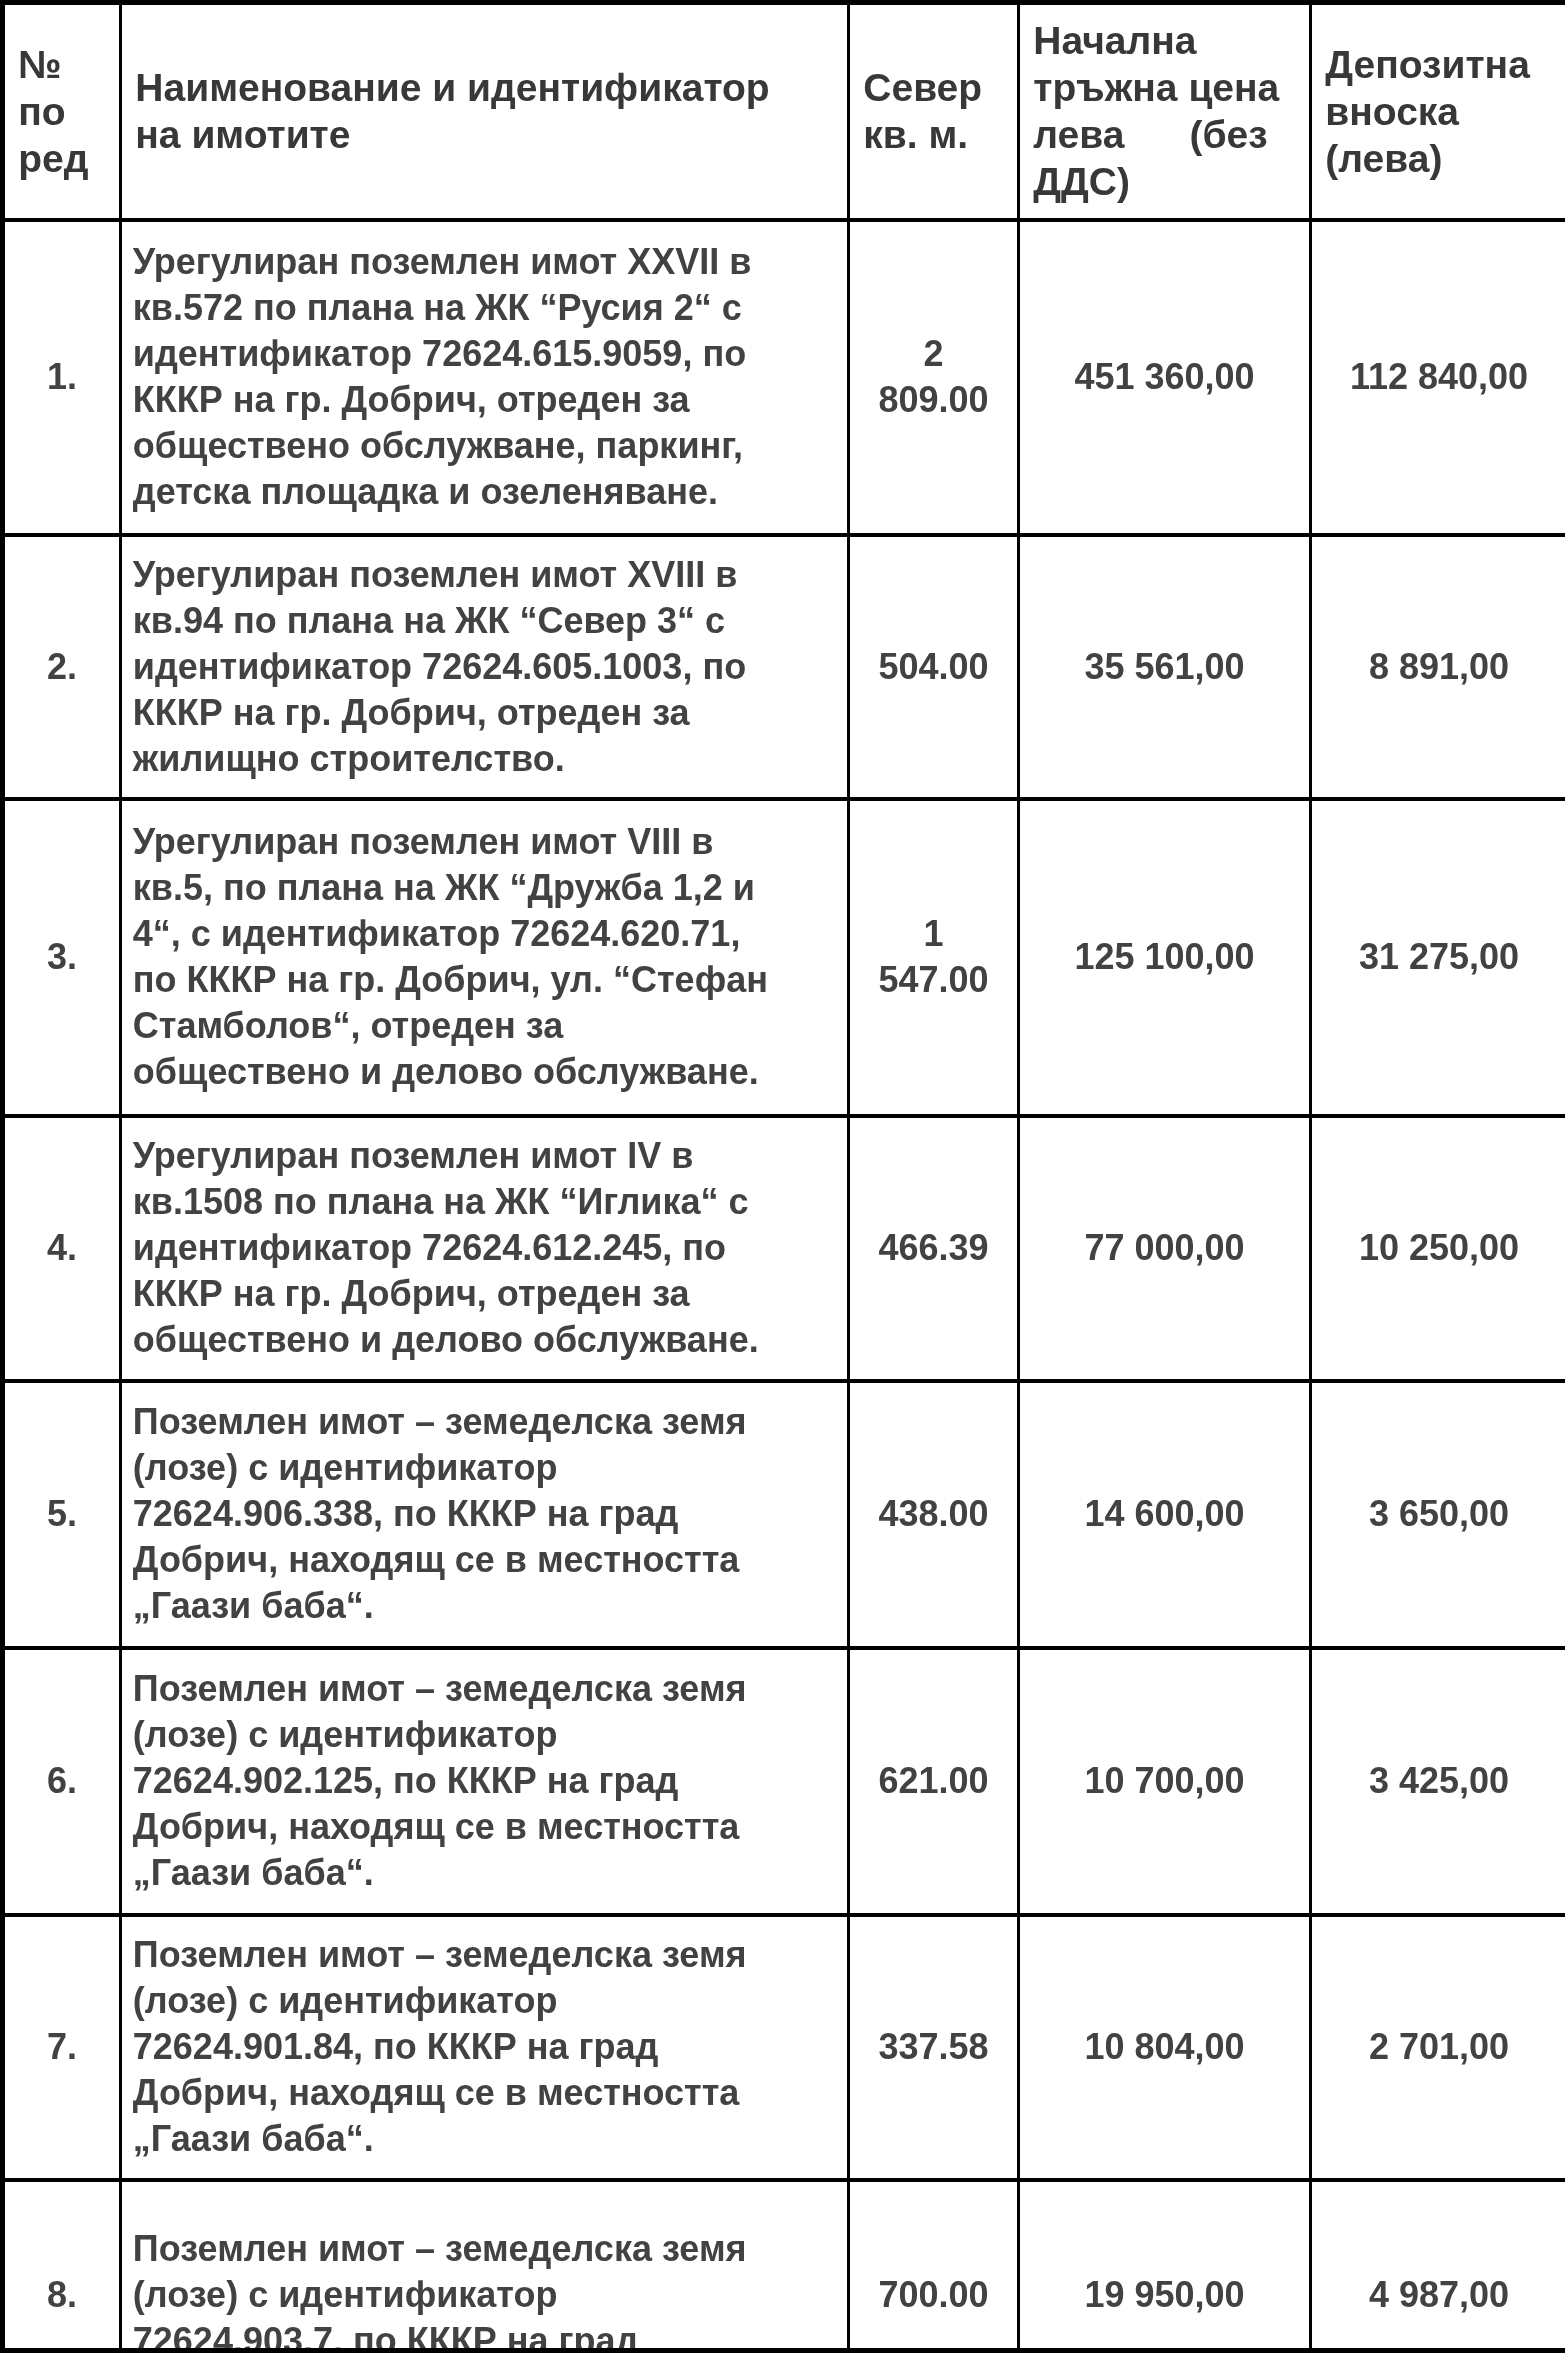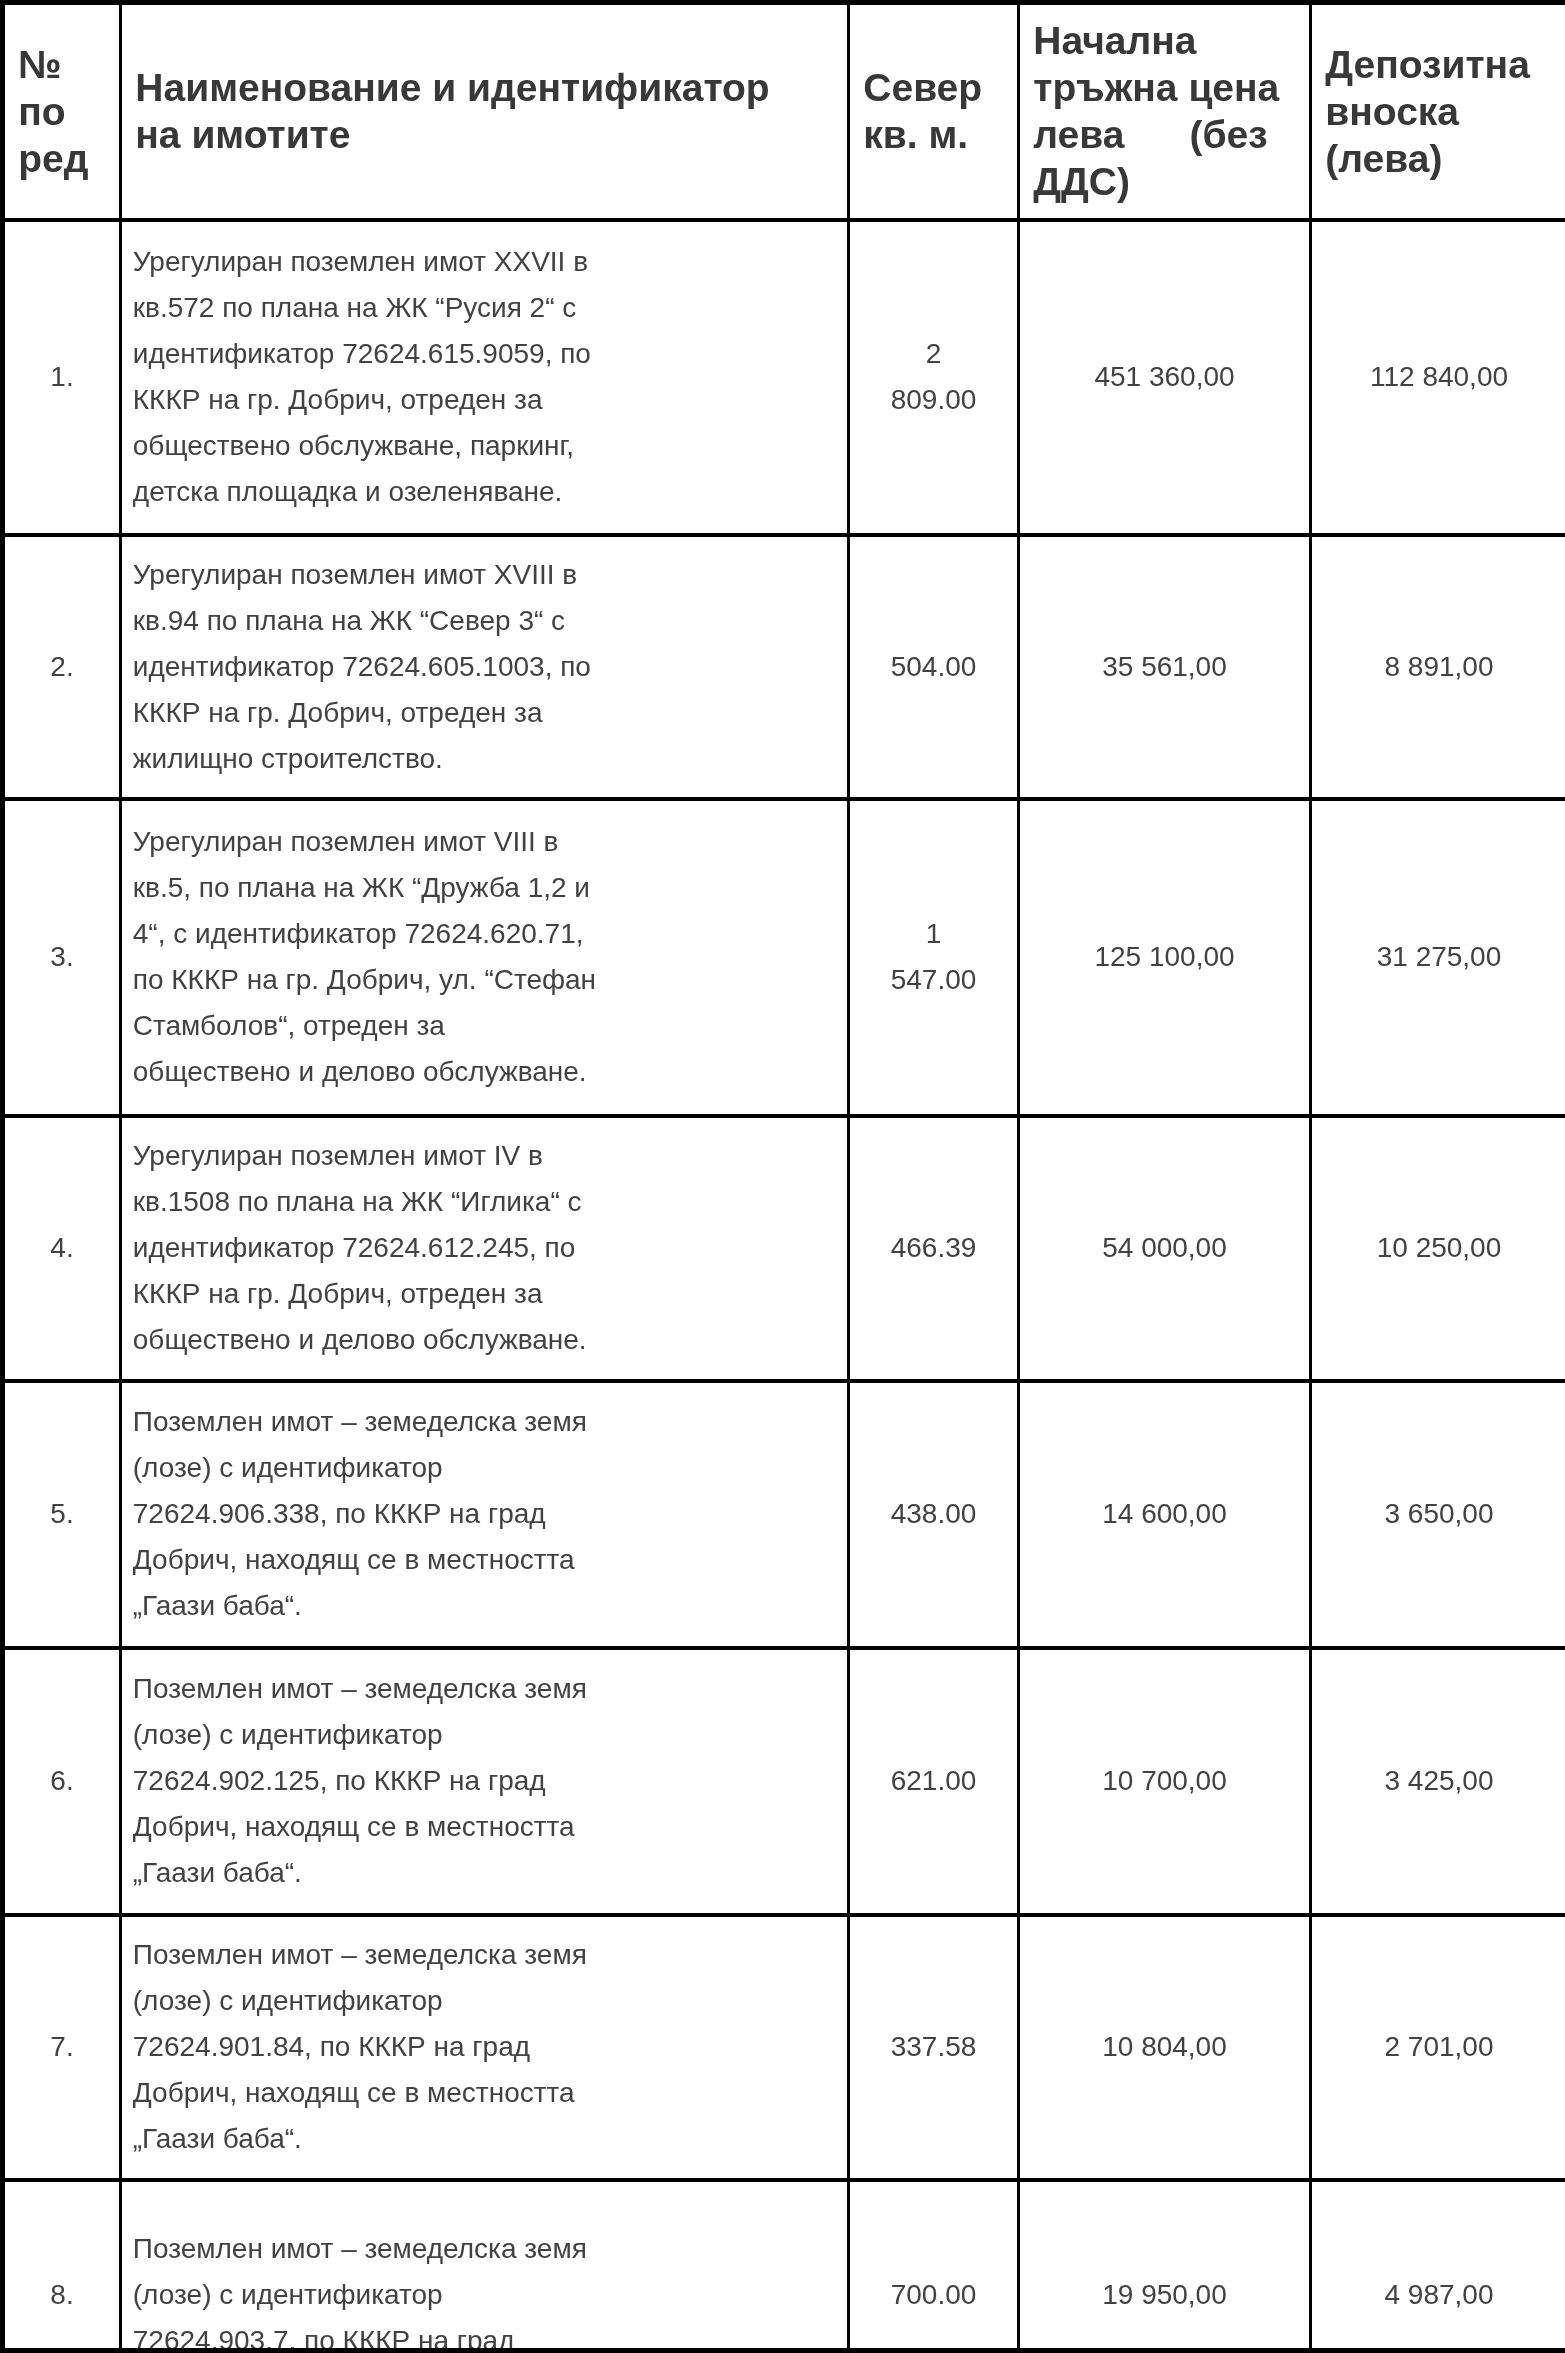--- a/index.html
+++ b/index.html
@@ -34,23 +34,23 @@
     font-size: 39px;
     line-height: 47px;
     font-weight: bold;
     color: #383838;
     text-align: left;
     white-space: pre-wrap;
     padding: 8.3px 8.3px 8.3px 13.3px;
   }
   
   .doc-table td {
-    font-size: 28px;
+    font-size: 36px;
     line-height: 46px;
-    font-weight: normal;
+    font-weight: bold;
     color: #424242;
     white-space: pre-line;
   }
   td.cell-num {
     text-align: center;
     padding: 0;
   }
   td.cell-desc {
     text-align: left;
     padding: 15px 16.6px 15px 10.8px;
@@ -144,21 +144,21 @@
     <td class="cell-deposit">31 275,00</td>
   </tr>
   <tr class="r-4">
     <td class="cell-num">4.</td>
     <td class="cell-desc">Урегулиран поземлен имот IV в
 кв.1508 по плана на ЖК “Иглика“ с
 идентификатор 72624.612.245, по
 КККР на гр. Добрич, отреден за
 обществено и делово обслужване.</td>
     <td class="cell-area">466.39</td>
-    <td class="cell-price">54 000,00</td>
+    <td class="cell-price">77 000,00</td>
     <td class="cell-deposit">10 250,00</td>
   </tr>
   <tr class="r-5">
     <td class="cell-num">5.</td>
     <td class="cell-desc">Поземлен имот – земеделска земя
 (лозе) с идентификатор
 72624.906.338, по КККР на град
 Добрич, находящ се в местността
 „Гаази баба“.</td>
     <td class="cell-area">438.00</td>

